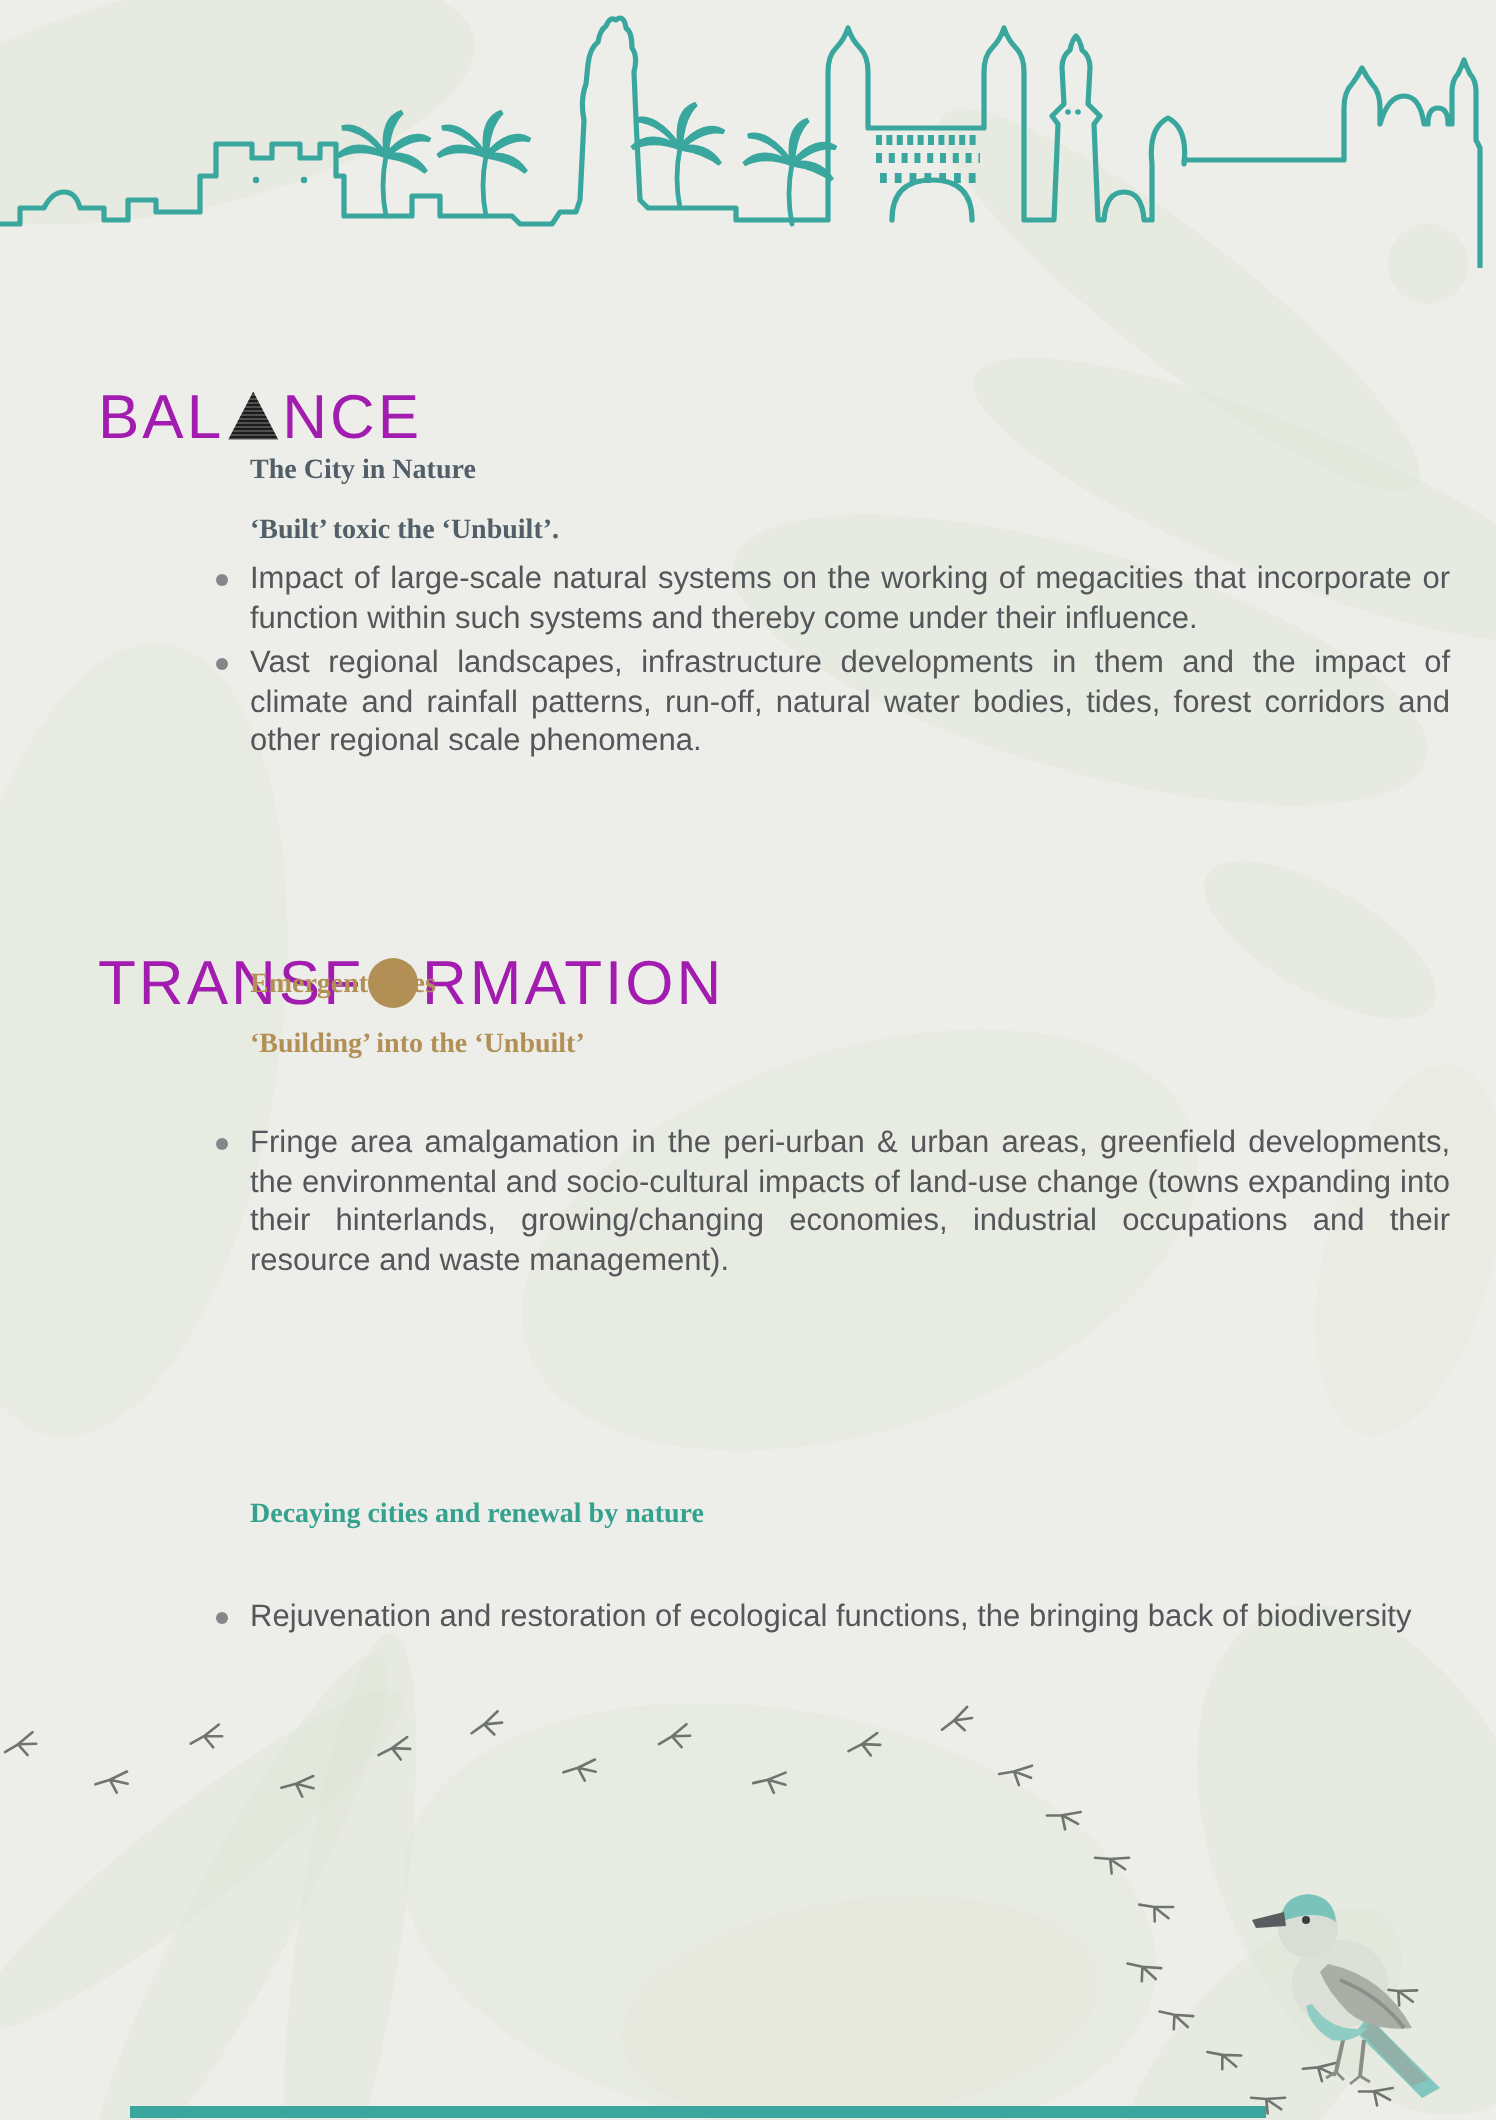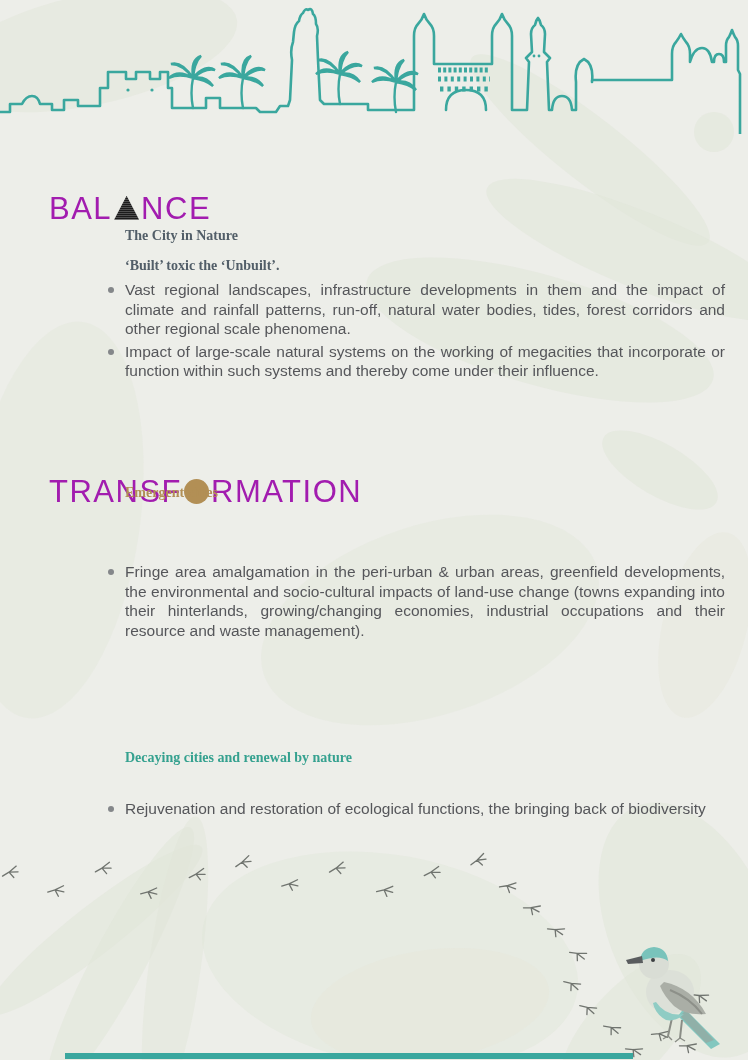--- a/index.html
+++ b/index.html
@@ -134,31 +134,32 @@
 <div id="content" class="layer">
 
   <h1 class="big-heading" style="top:172px"><span>BAL</span><span class="tri-glyph"></span><span>NCE</span></h1>
   <div class="subblock" style="top:221px">
     <div class="subtitle slate">The City in Nature</div>
     <div class="subtitle slate">‘Built’ toxic the ‘Unbuilt’.</div>
   </div>
   <ul class="bullets" style="top:280px">
     <li>
         <span class="dot"></span>
-        <span class="btext">Vast regional landscapes, infrastructure developments in them and the impact of climate and rainfall patterns, run-off, natural water bodies, tides, forest corridors and other regional scale phenomena.</span>
+        <span class="btext">Impact of large-scale natural systems on the working of megacities that incorporate or function within such systems and thereby come under their influence.</span>
       </li>
     <li>
         <span class="dot"></span>
-        <span class="btext">Impact of large-scale natural systems on the working of megacities that incorporate or function within such systems and thereby come under their influence.</span>
+        <span class="btext">Vast regional landscapes, infrastructure developments in them and the impact of climate and rainfall patterns, run-off, natural water bodies, tides, forest corridors and other regional scale phenomena.</span>
       </li>
   </ul>
 
   <h1 class="big-heading" style="top:455px"><span>TRANSF</span><span class="circle-glyph"></span><span>RMATION</span></h1>
   <div class="subblock" style="top:478px">
     <div class="subtitle gold">Emergent cities</div>
+    <div class="subtitle gold">‘Building’ into the ‘Unbuilt’</div>
   </div>
   <ul class="bullets" style="top:562px">
     <li>
         <span class="dot"></span>
         <span class="btext">Fringe area amalgamation in the peri-urban &amp; urban areas, greenfield developments, the environmental and socio-cultural impacts of land-use change (towns expanding into their hinterlands, growing/changing economies, industrial occupations and their resource and waste management).</span>
       </li>
   </ul>
 
   <div class="subblock" style="top:743px">
     <div class="subtitle tealtxt">Decaying cities and renewal by nature</div>

